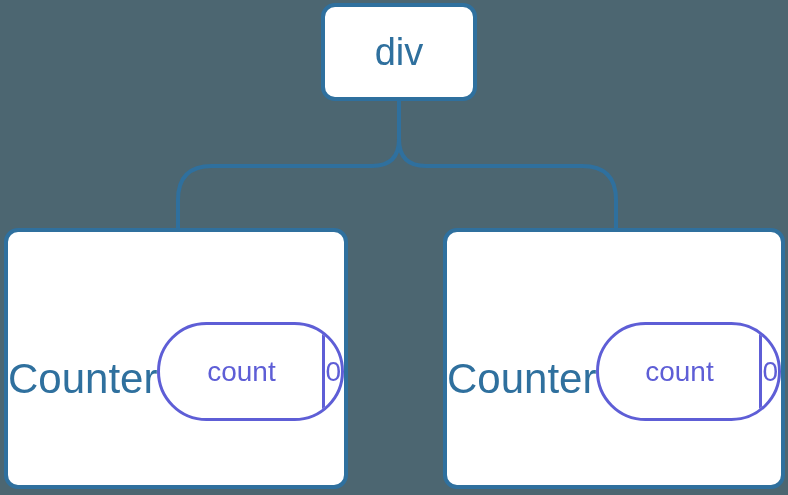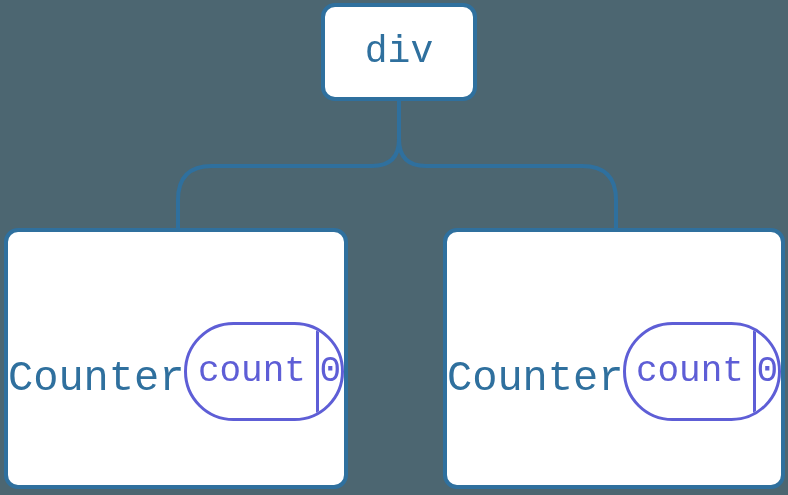--- a/index.html
+++ b/index.html
@@ -13,21 +13,20 @@
   body {
     font-family: "Liberation Sans", "DejaVu Sans", sans-serif;
     background: var(--background);
   }
   .stage {
     position: relative;
     width: 788px;
     height: 495px;
     background: var(--background);
     overflow: hidden;
-    font-family: Liberation Mono, monospace;
   }
   .connector-svg {
     position: absolute;
     left: 0; top: 0;
     width: 788px; height: 495px;
     pointer-events: none;
   }
   .connector-svg path {
     fill: none;
     stroke: var(--node-blue);
@@ -88,21 +87,21 @@
     justify-content: center;
   }
   .state-value-cell {
     flex: 1;
     display: flex;
     align-items: center;
     justify-content: center;
   }
   .state-text {
     color: var(--state-purple);
-    font-size: 36px;
+    font-size: 28px;
     line-height: 1;
   }
 </style>
 </head>
 <body>
 
 <div class="stage">
 
   <svg class="connector-svg" viewBox="0 0 788 495">
     <path d="M399,101 L399,139 Q399,166 372,166 L212,166 Q178,166 178,200 L178,228"></path>

